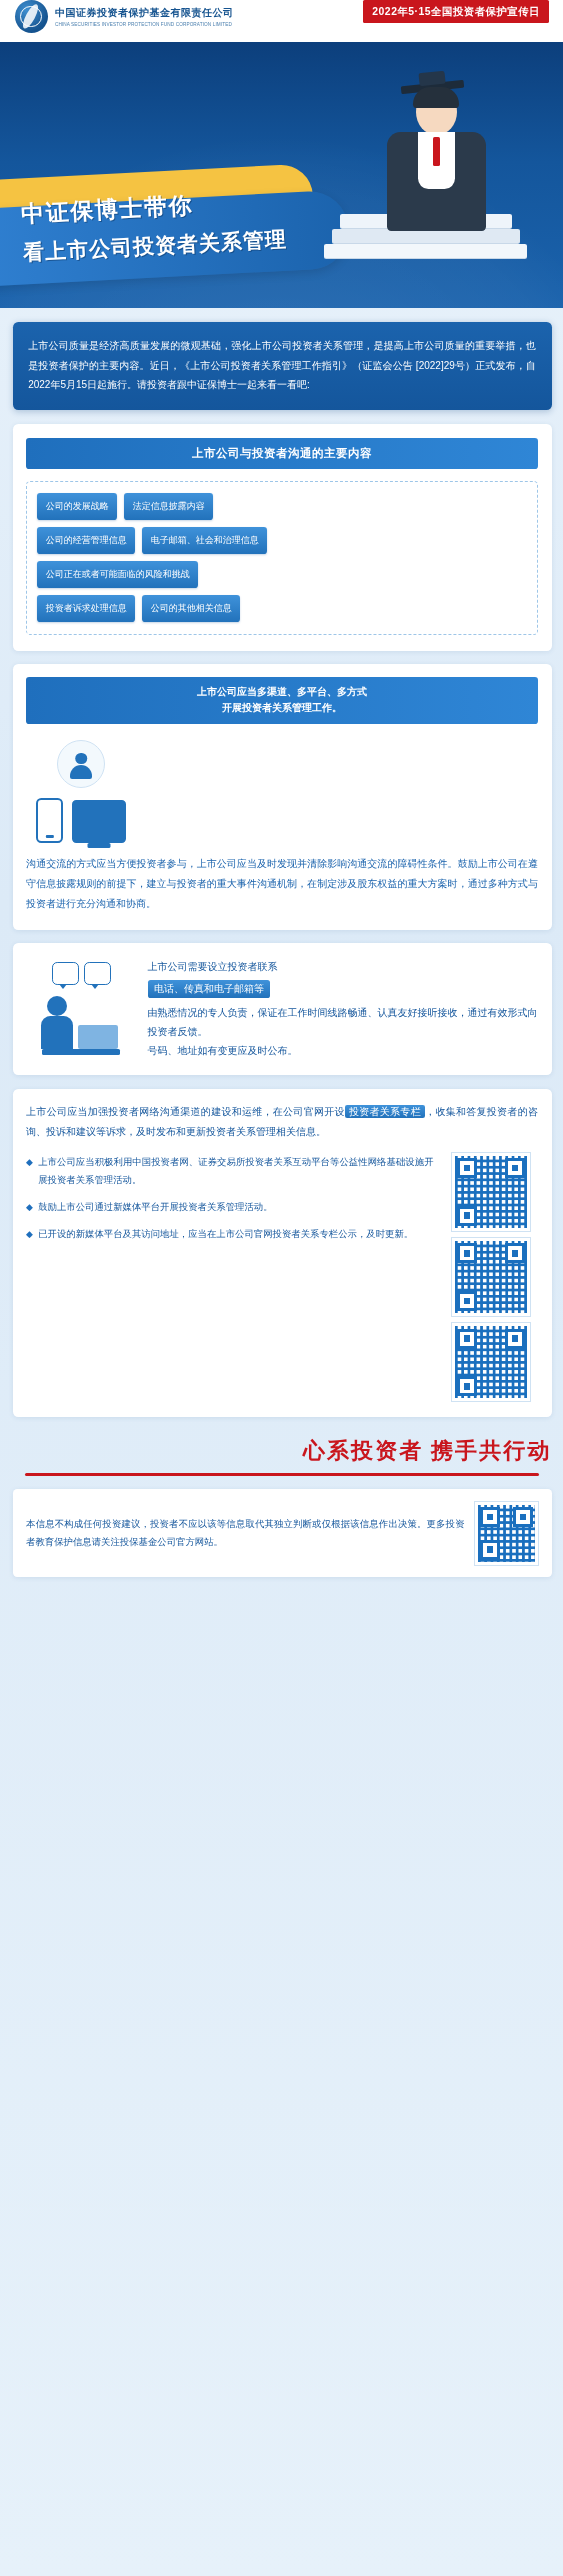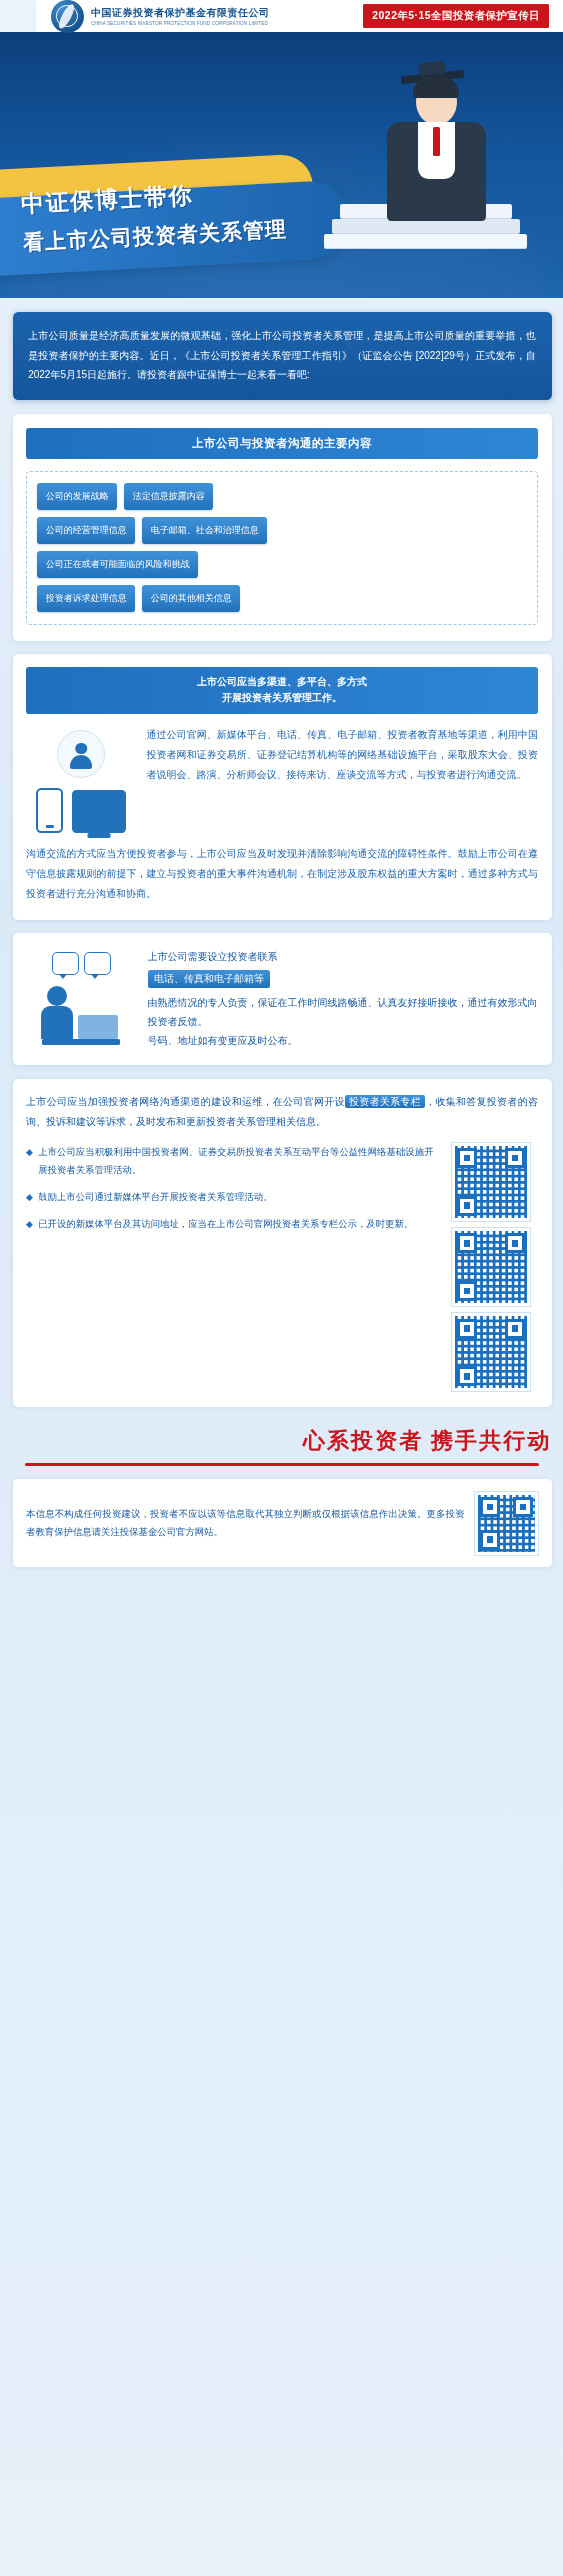--- a/index.html
+++ b/index.html
@@ -11,28 +11,27 @@
   .page {
     width: 564px;
     min-height: 2576px;
     background: linear-gradient(180deg,#eaf3fb 0%, #dceaf7 35%, #e6f1fa 100%);
     position: relative;
     overflow: hidden;
   }
 
   
   .topbar {
-    height: 32px;
+    height: 42px;
     background: #ffffff;
     display: flex;
-    align-items: center;
+    align-items: flex-start;
     padding: 0 14.6px;
     position: relative;
     z-index: 5;
-    margin-left: 36px;
   }
   .logo-wrap { display:flex; align-items:center; gap:7.3px; }
   .logo-mark {
     width: 33px; height: 33px; border-radius: 50%;
     background: radial-gradient(circle at 35% 30%, #3f8fd0, #15538f 70%);
     position: relative;
     flex: none;
   }
   .logo-mark:after{
     content:"";
@@ -417,21 +416,20 @@
         <div class="devices">
           <div class="dev-circle">
             <div class="person"></div>
             <div class="person-b"></div>
           </div>
           <div class="dev-row">
             <div class="phone"></div>
             <div class="monitor"></div>
           </div>
         </div>
-        <div class="para">通过公司官网、新媒体平台、电话、传真、电子邮箱、投资者教育基地等渠道，利用中国投资者网和证券交易所、证券登记结算机构等的网络基础设施平台，采取股东大会、投资者说明会、路演、分析师会议、接待来访、座谈交流等方式，与投资者进行沟通交流。</div>
       </div>
       <div class="sec2-foot">沟通交流的方式应当方便投资者参与，上市公司应当及时发现并清除影响沟通交流的障碍性条件。鼓励上市公司在遵守信息披露规则的前提下，建立与投资者的重大事件沟通机制，在制定涉及股东权益的重大方案时，通过多种方式与投资者进行充分沟通和协商。</div>
     </div>
 
     <div class="card sec3">
       <div class="sec3-left">
         <div class="bubble-row">
           <div class="bubble"></div>
           <div class="bubble"></div>
         </div>

